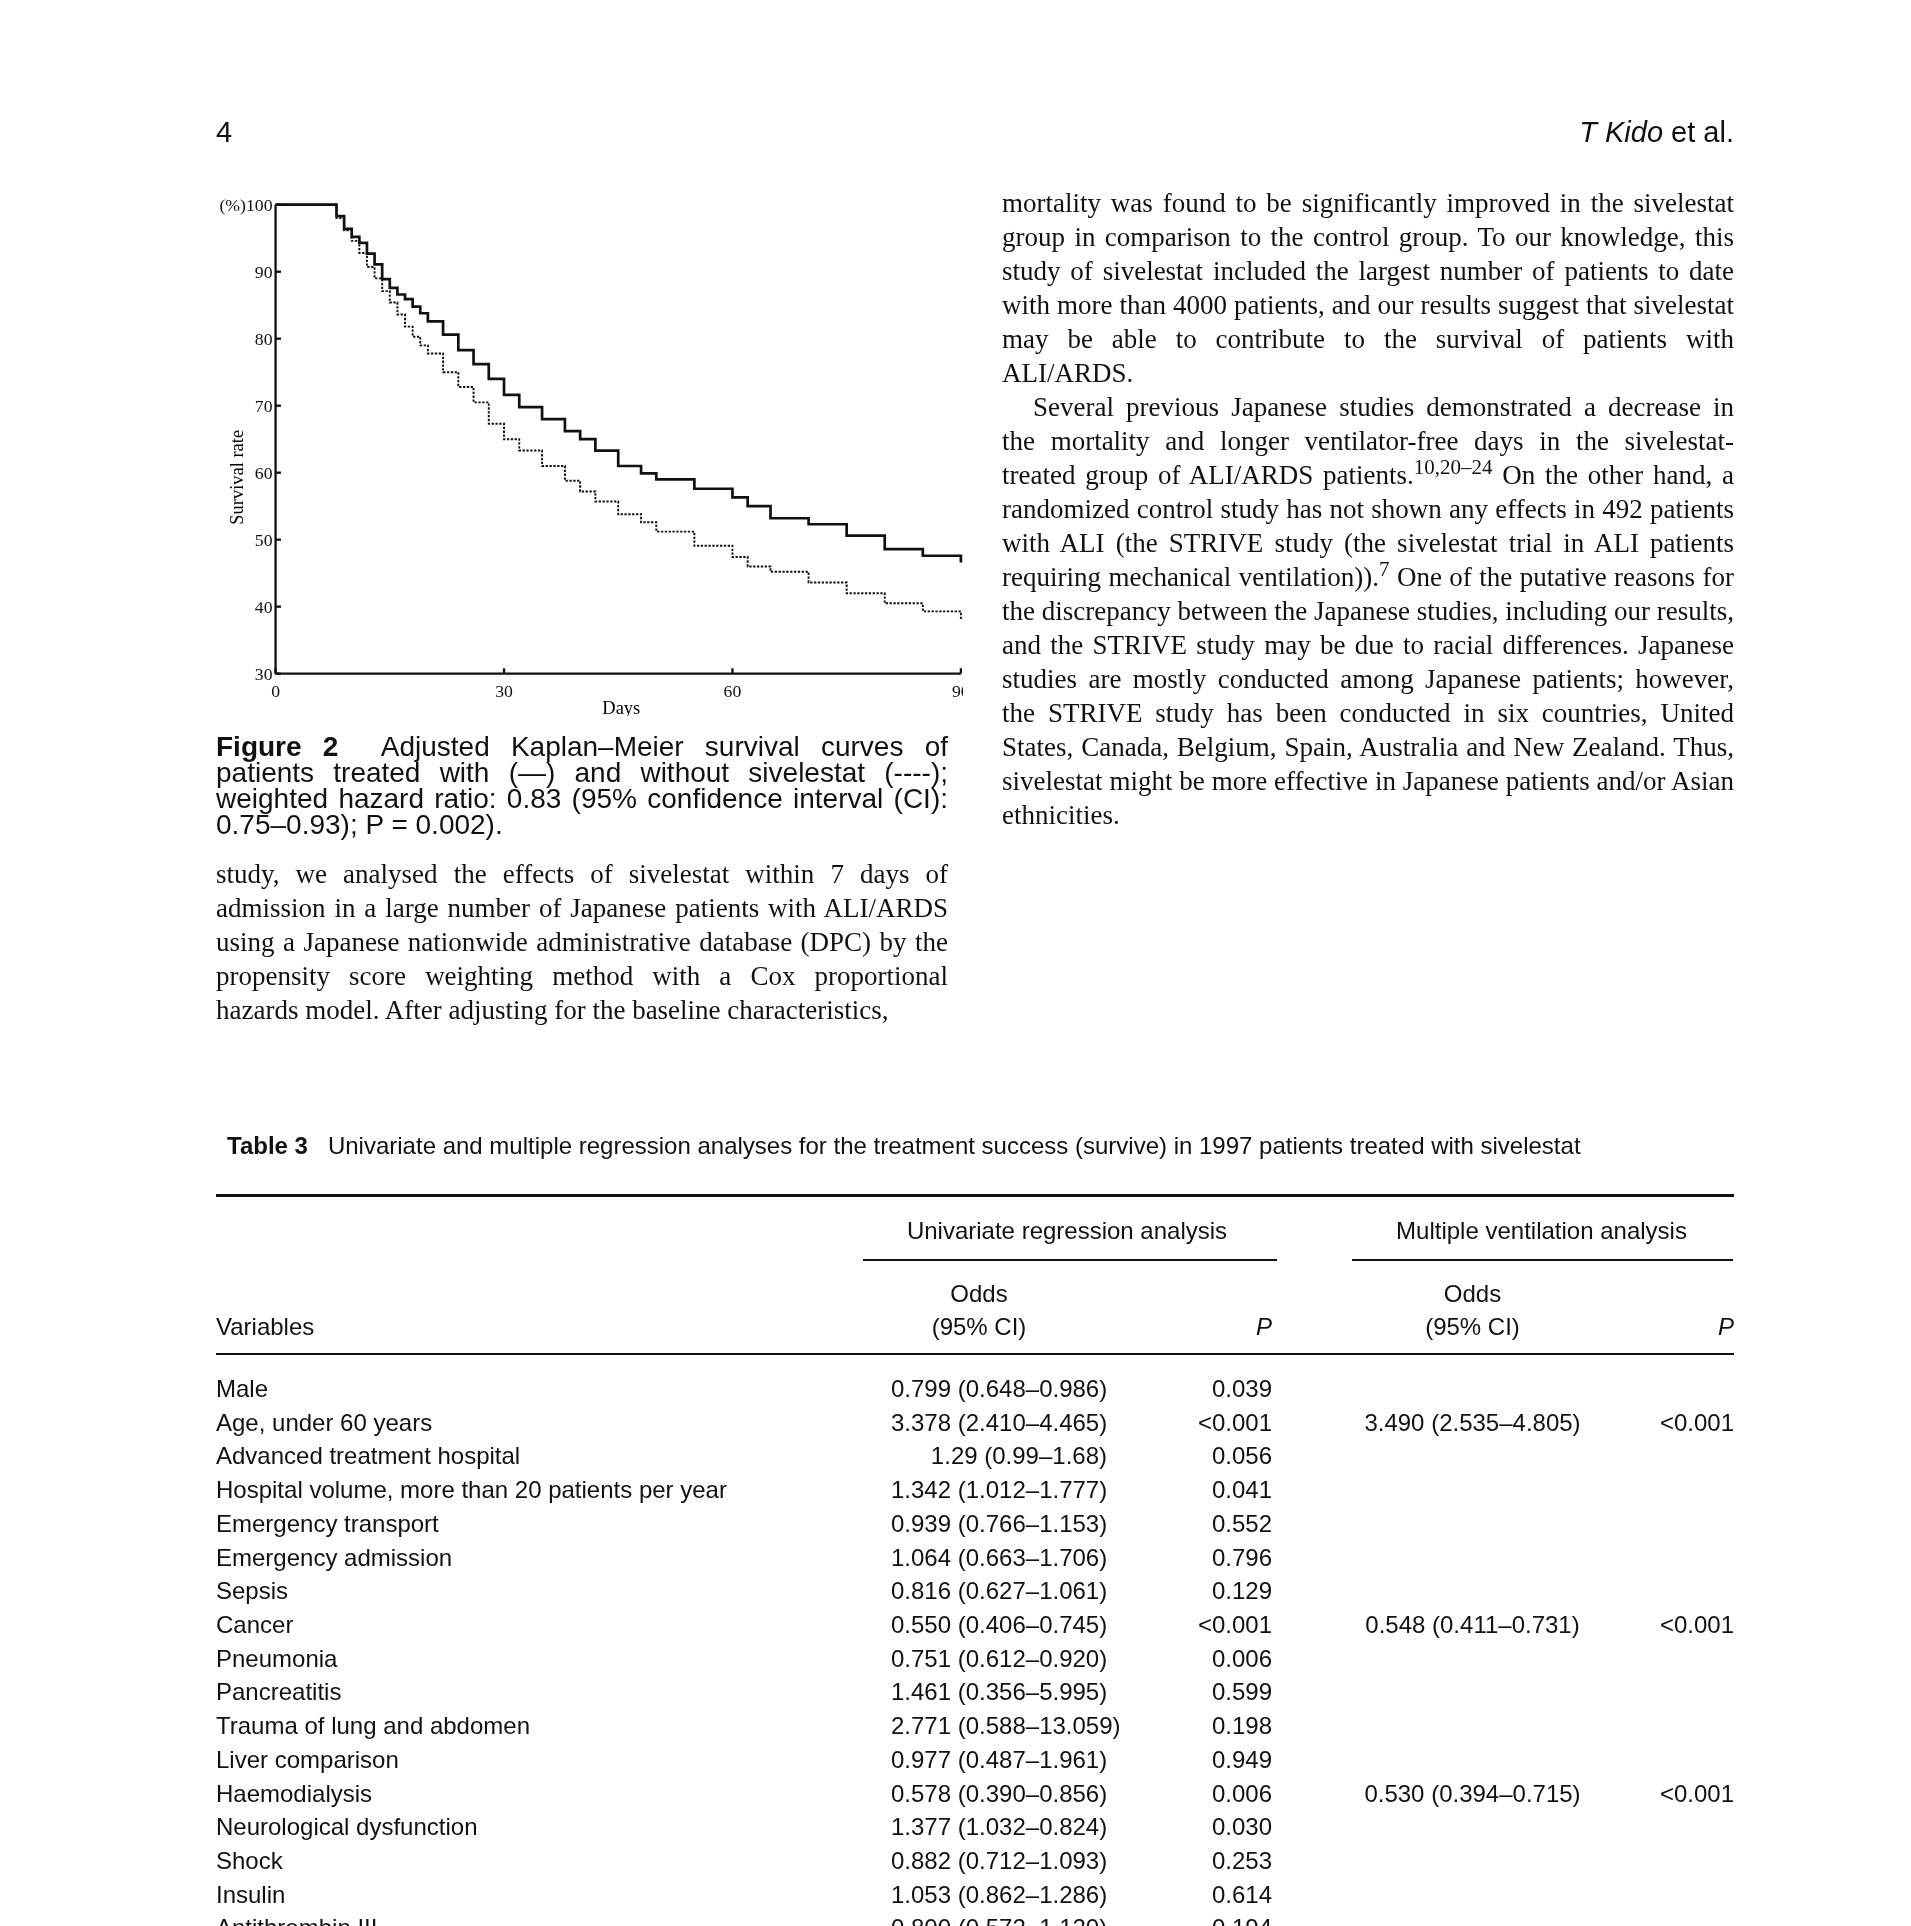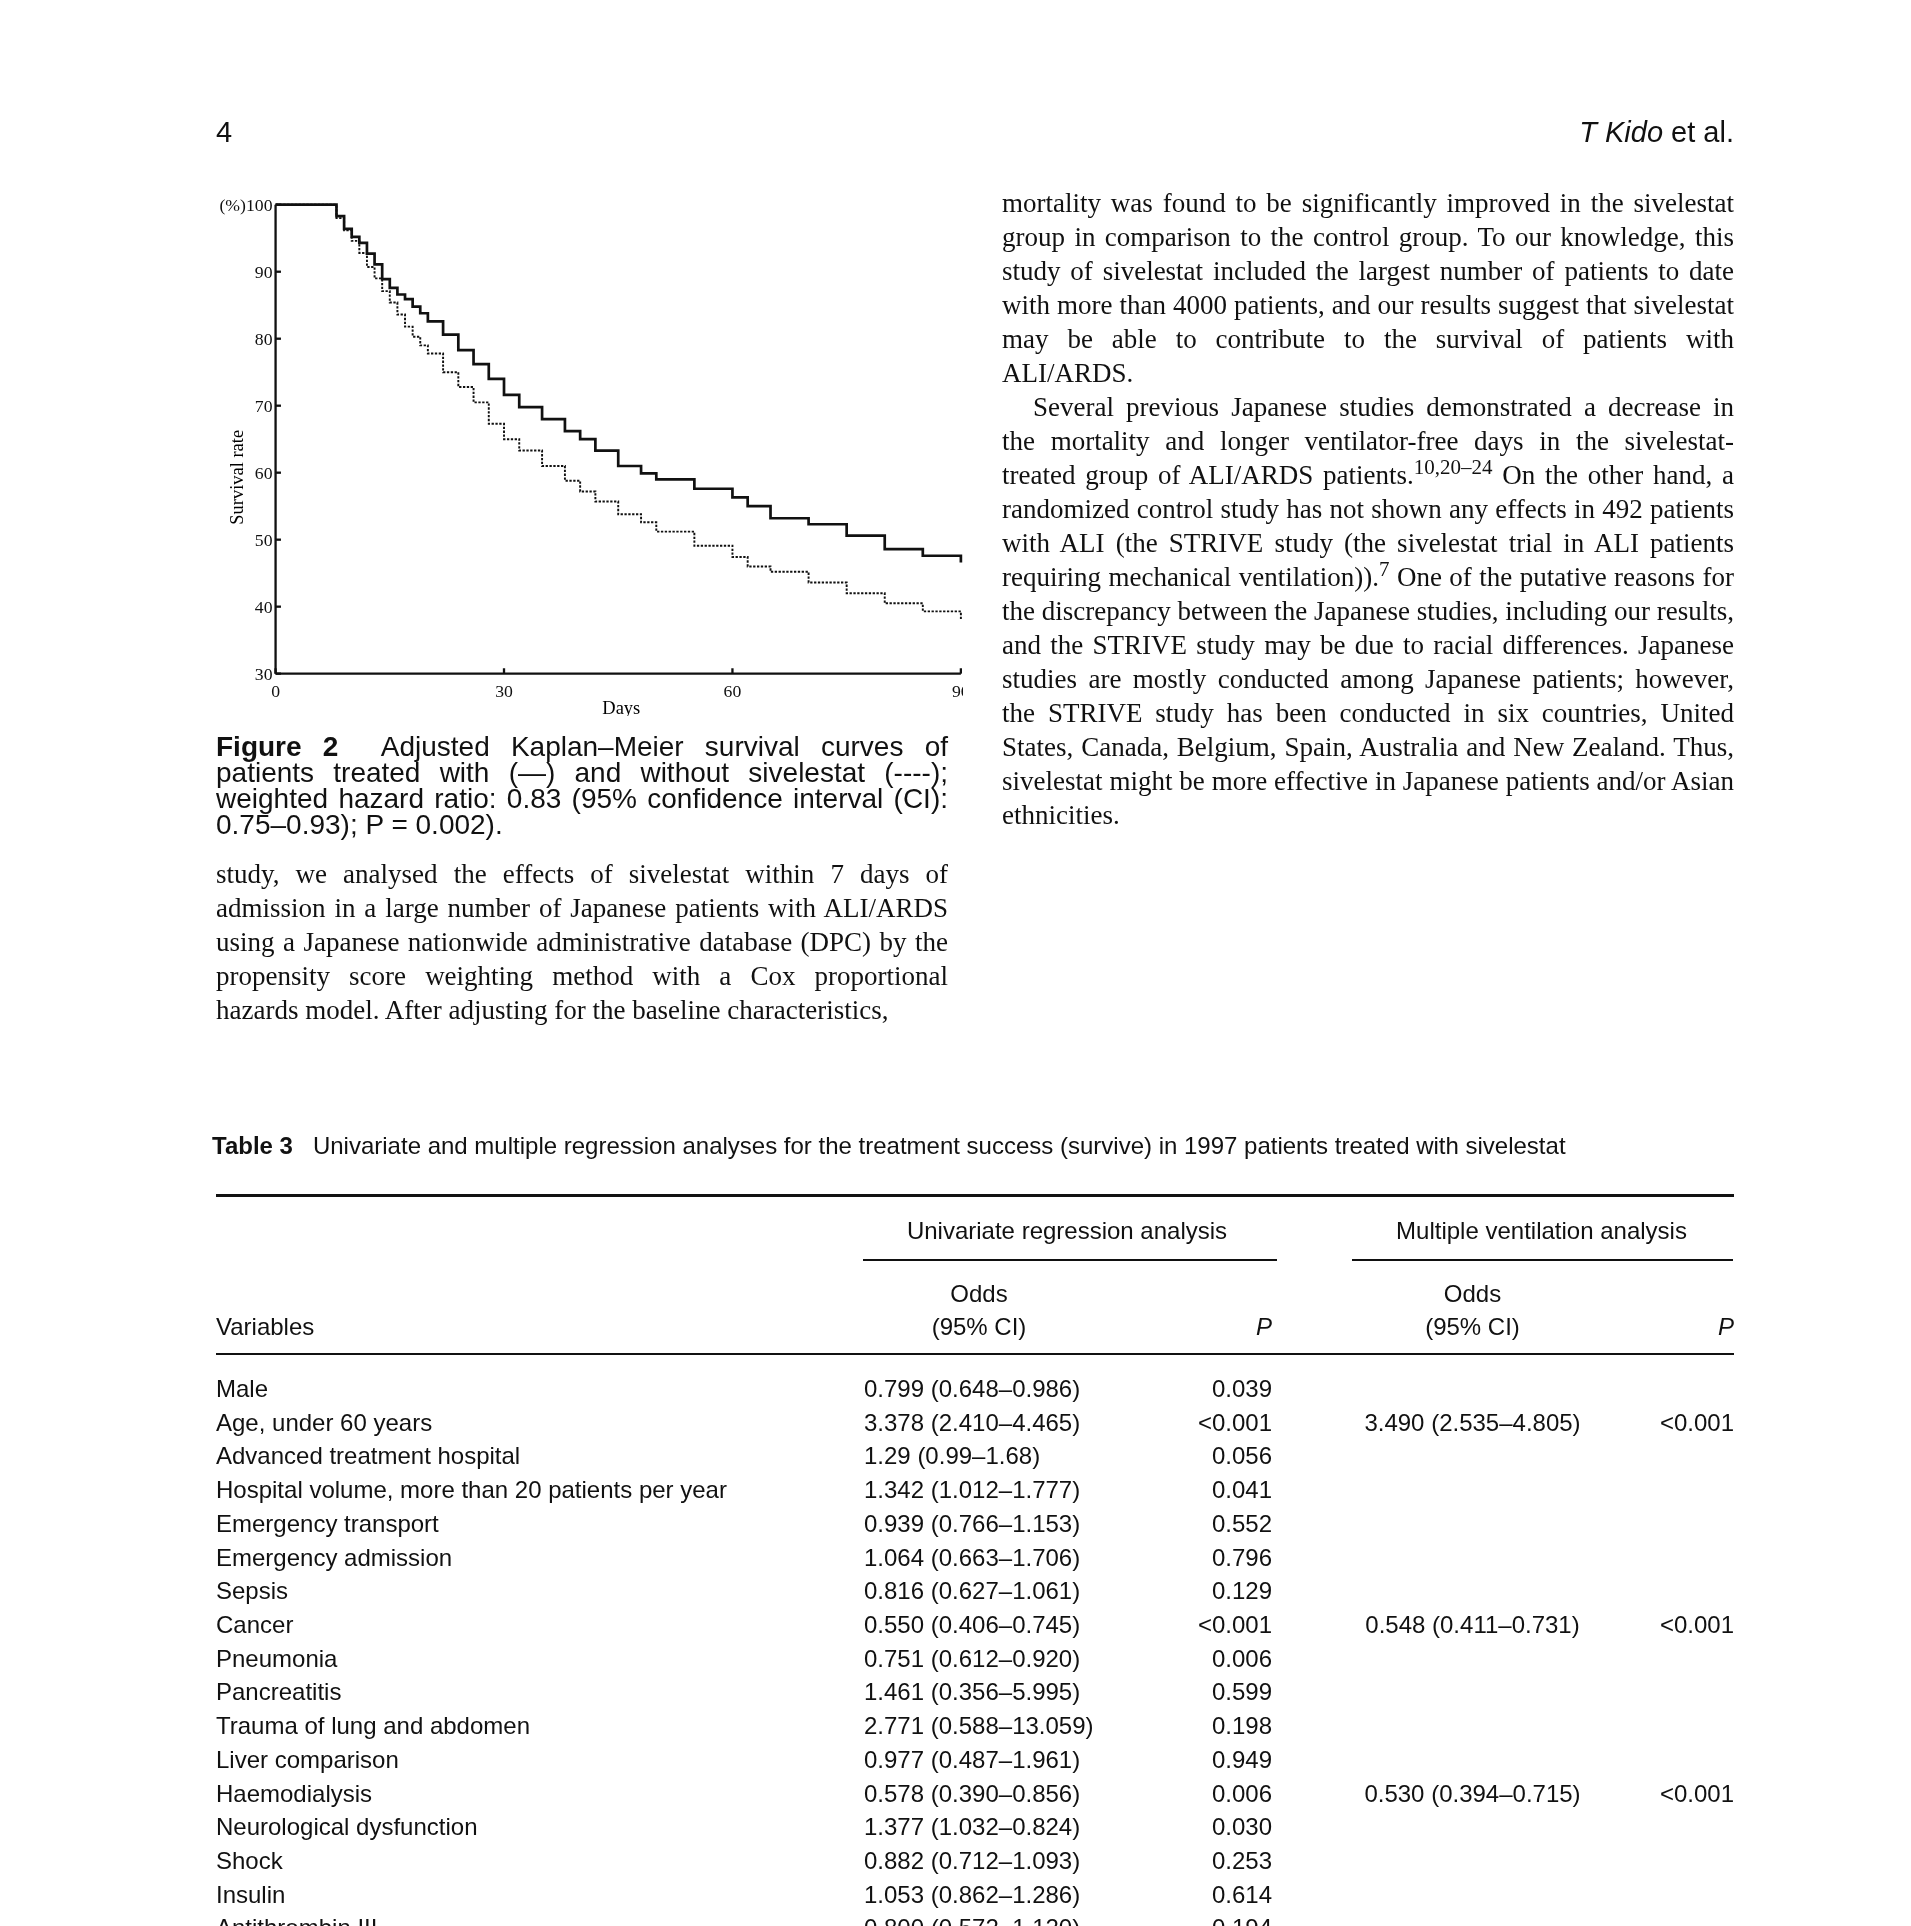--- a/index.html
+++ b/index.html
@@ -21,29 +21,29 @@
 
   
   .col { font-size:27px; line-height:34px; text-align:justify; }
   .col p { margin:0; }
   .col p.indent { text-indent:31px; }
   #left-col { left:216px; top:857px; width:732px; }
   #right-col { left:1002px; top:186px; width:732px; }
   sup { font-size:21px; line-height:0; vertical-align:super; }
 
   
-  #table-caption { left:212px; top:1129px; width:1518px; font-size:24px; line-height:33px; }
+  #table-caption { left:227px; top:1129px; width:1518px; font-size:24px; line-height:33px; }
   #table-caption b { font-weight:bold; }
   .rule { position:absolute; background:#111; }
   #table-area { left:216px; top:1194px; width:1518px; }
   .th { position:absolute; font-size:24px; }
   .row { position:absolute; left:0; width:1518px; height:34px; font-size:24px; }
   .row span { position:absolute; white-space:nowrap; }
   .c-var { left:0; }
-  .c-uodds { left:648px; width:216px; text-align:left; }
+  .c-uodds { left:675px; width:216px; text-align:right; }
   .c-up { left:971px; width:85px; text-align:right; }
   .c-modds { left:1133px; width:247px; text-align:center; }
   .c-mp { left:1433px; width:85px; text-align:right; }
 </style>
 </head>
 <body>
 
 <div id="page-num" class="abs sans">4</div>
 <div id="running-head" class="abs sans"><span>T Kido</span><span class="etal"> et al.</span></div>
 

